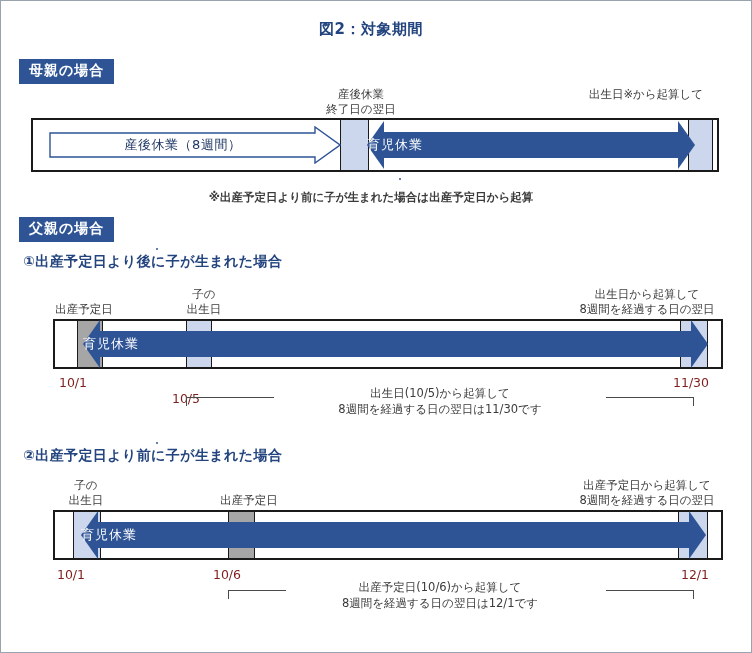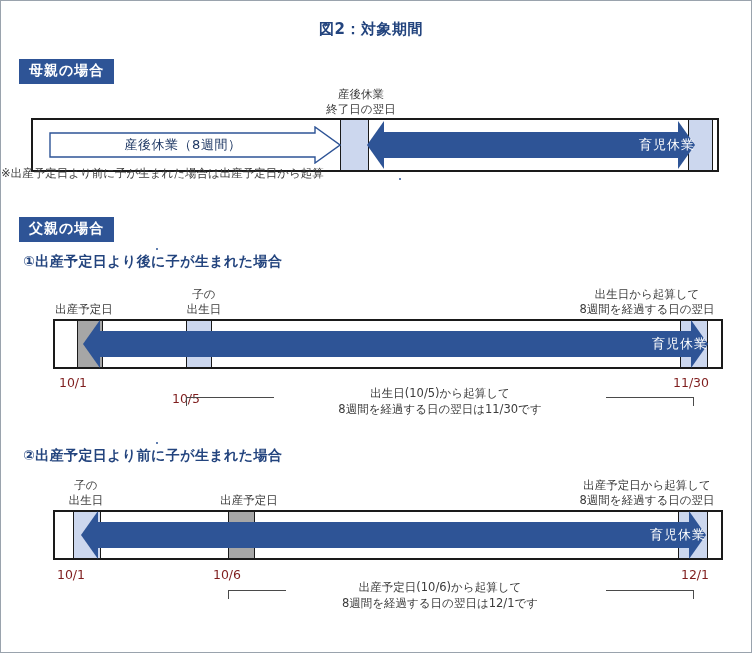--- a/index.html
+++ b/index.html
@@ -50,21 +50,21 @@
     position:absolute;top:2px;bottom:2px;
     border-left:1.5px solid #1a1a1a;border-right:1.5px solid #1a1a1a;
     box-sizing:border-box;
   }
   .band.blue{background:#ccd7ee;}
   .band.gray{background:#a6a6a6;}
 
   
   .arrow2{
     position:absolute;
-    display:flex;align-items:center;justify-content:flex-end;
+    display:flex;align-items:center;justify-content:flex-start;
   }
   .arrow2 .shaft{
     position:absolute;left:16px;right:16px;top:50%;
     transform:translateY(-50%);height:26px;background:#2e5496;
   }
   .arrow2 .head{
     position:absolute;top:50%;transform:translateY(-50%);
     width:0;height:0;border-top:24px solid transparent;
     border-bottom:24px solid transparent;
   }
@@ -98,20 +98,21 @@
   <div class="title">図2：対象期間</div>
 
   <div class="sec-tag" style="left:18px;top:58px;">母親の場合</div>
 
   <div class="cap" style="left:300px;top:86px;width:120px;">
     <div>産後休業</div>
     <div>終了日の翌日</div>
   </div>
 
   <div class="cap" style="left:545px;top:86px;width:200px;">
+    <div>出生日※から起算して</div>
   </div>
 
   <div class="tl" style="left:30px;top:117px;width:688px;height:54px;">
     <div class="rail top"></div>
     <div class="rail bot"></div>
     <div class="endcap" style="left:0;"></div>
     <div class="endcap" style="right:0;"></div>
 
     <div class="band blue" style="left:309px;width:29px;"></div>
     <div class="band blue" style="left:657px;width:25px;"></div>
@@ -125,21 +126,21 @@
 
     <div class="arrow2" style="left:336px;top:4px;width:328px;height:46px;">
       <div class="shaft"></div>
       <div class="head l"></div>
       <div class="head r"></div>
       <div class="lab">育児休業</div>
     </div>
   </div>
 
   <div class="dot" style="left:398px;top:177px;"></div>
-  <div class="note" style="left:0;top:164px;width:740px;text-align:left;">※出産予定日より前に子が生まれた場合は出産予定日から起算</div>
+  <div class="note" style="left:0;top:188px;width:740px;text-align:center;font-weight:bold;">※出産予定日より前に子が生まれた場合は出産予定日から起算</div>
 
   <div class="sec-tag" style="left:18px;top:216px;">父親の場合</div>
 
   <div class="dot" style="left:155px;top:247px;"></div>
   <div class="case-head" style="left:22px;top:252px;">①出産予定日より後に子が生まれた場合</div>
 
   <div class="cap" style="left:28px;top:286px;width:110px;">
     <div>&nbsp;</div>
     <div>出産予定日</div>
   </div>

